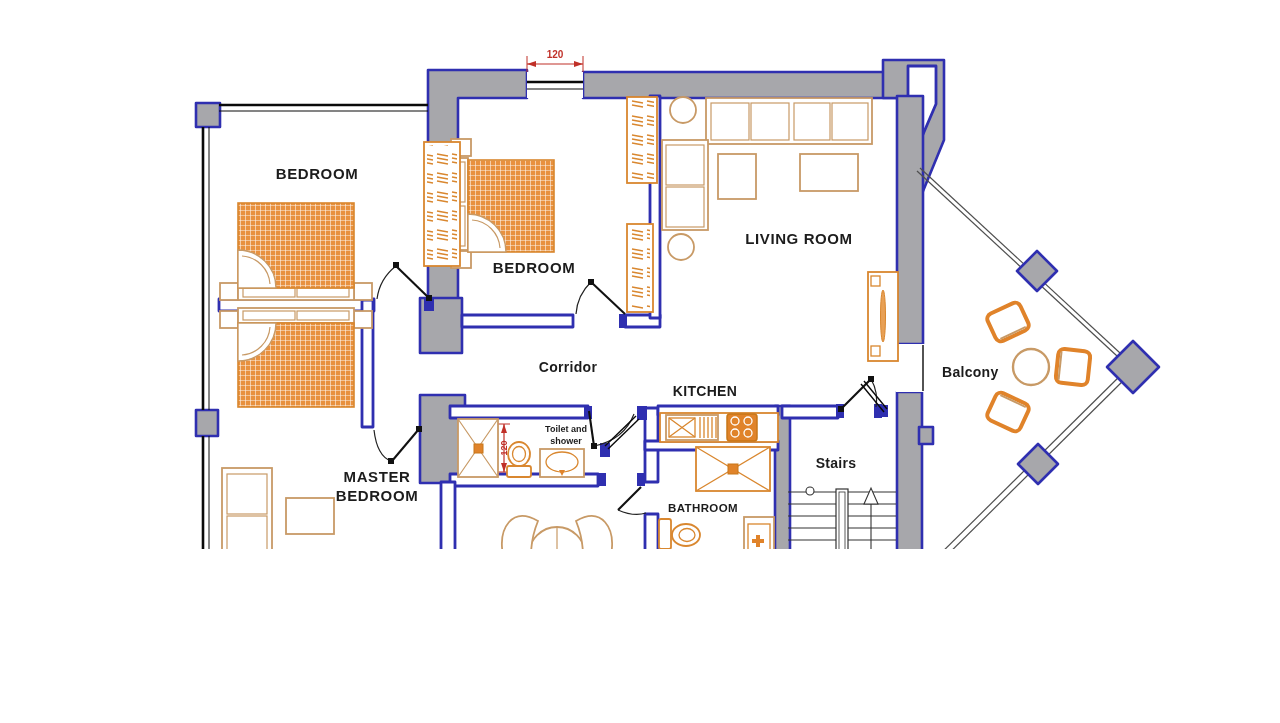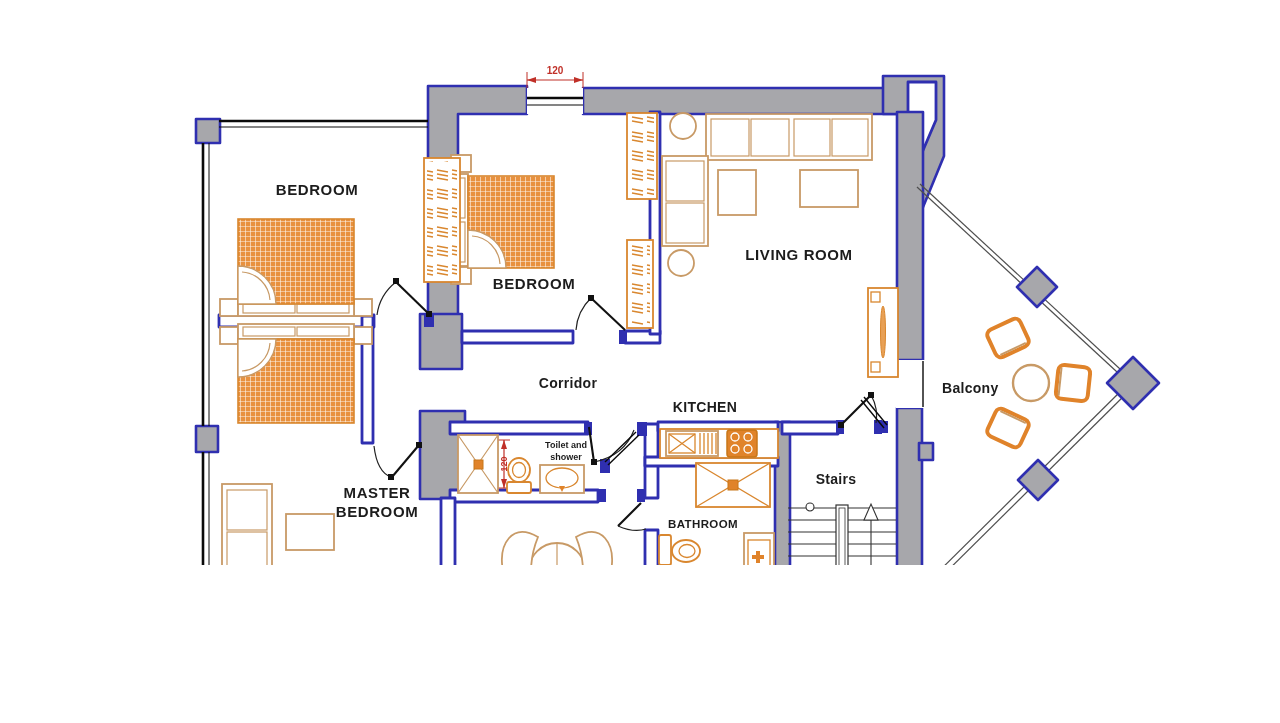--- a/index.html
+++ b/index.html
@@ -1,17 +1,17 @@
 <!DOCTYPE html>
 <html><head>
 <meta charset="utf-8">
 <style>
   html,body{margin:0;padding:0;background:#ffffff;}
   .page{width:1280px;height:549px;position:relative;background:#fff;overflow:hidden;
-        font-family:"Liberation Sans", sans-serif;margin-top:16px;}
+        font-family:"Liberation Sans", sans-serif;}
   svg{position:absolute;left:0;top:0;}
   text{font-family:"Liberation Sans", sans-serif;fill:#1c1c1c;}
   .room-label{font-size:15px;font-weight:600;letter-spacing:.6px;}
   .room-label-sm{font-size:14px;font-weight:600;letter-spacing:.3px;}
   .tiny-label{font-size:9px;font-weight:600;}
   .bath-label{font-size:11.5px;font-weight:600;letter-spacing:.4px;}
   .dim-label{font-size:10px;font-weight:700;fill:#c03028;}
   .wall{fill:#a7a7ab;stroke:#2f2fb0;stroke-width:2.6;stroke-linejoin:round;}
   .twall{fill:#ffffff;stroke:#2f2fb0;stroke-width:2.8;stroke-linejoin:round;}
   .post{fill:#2f2fb0;stroke:none;}

